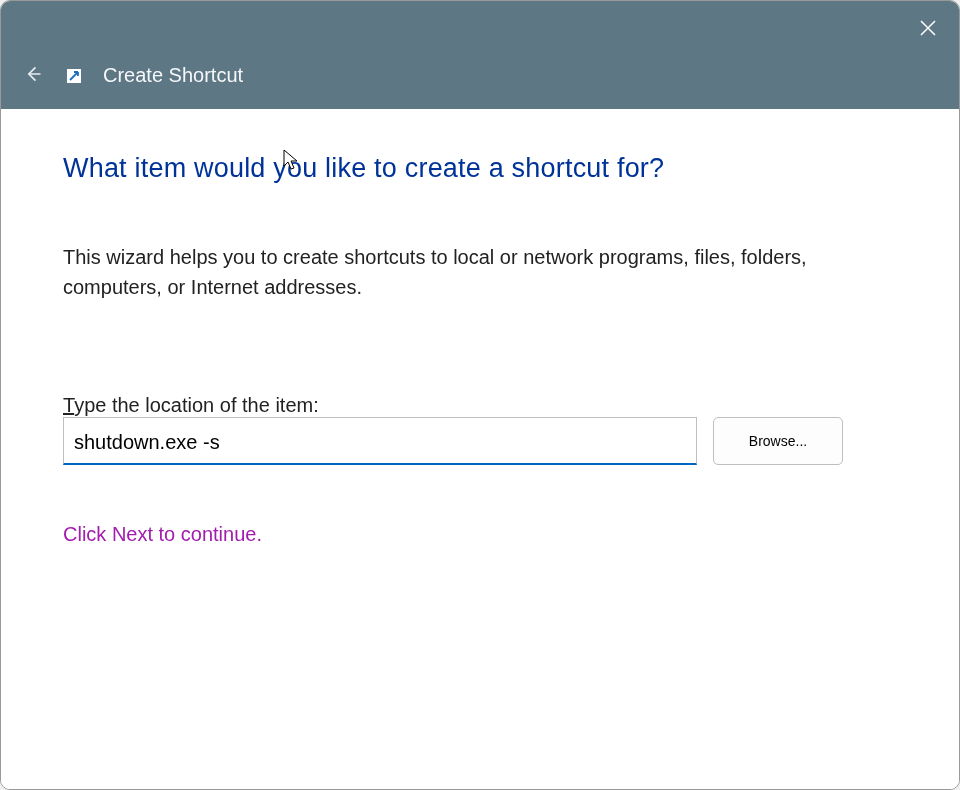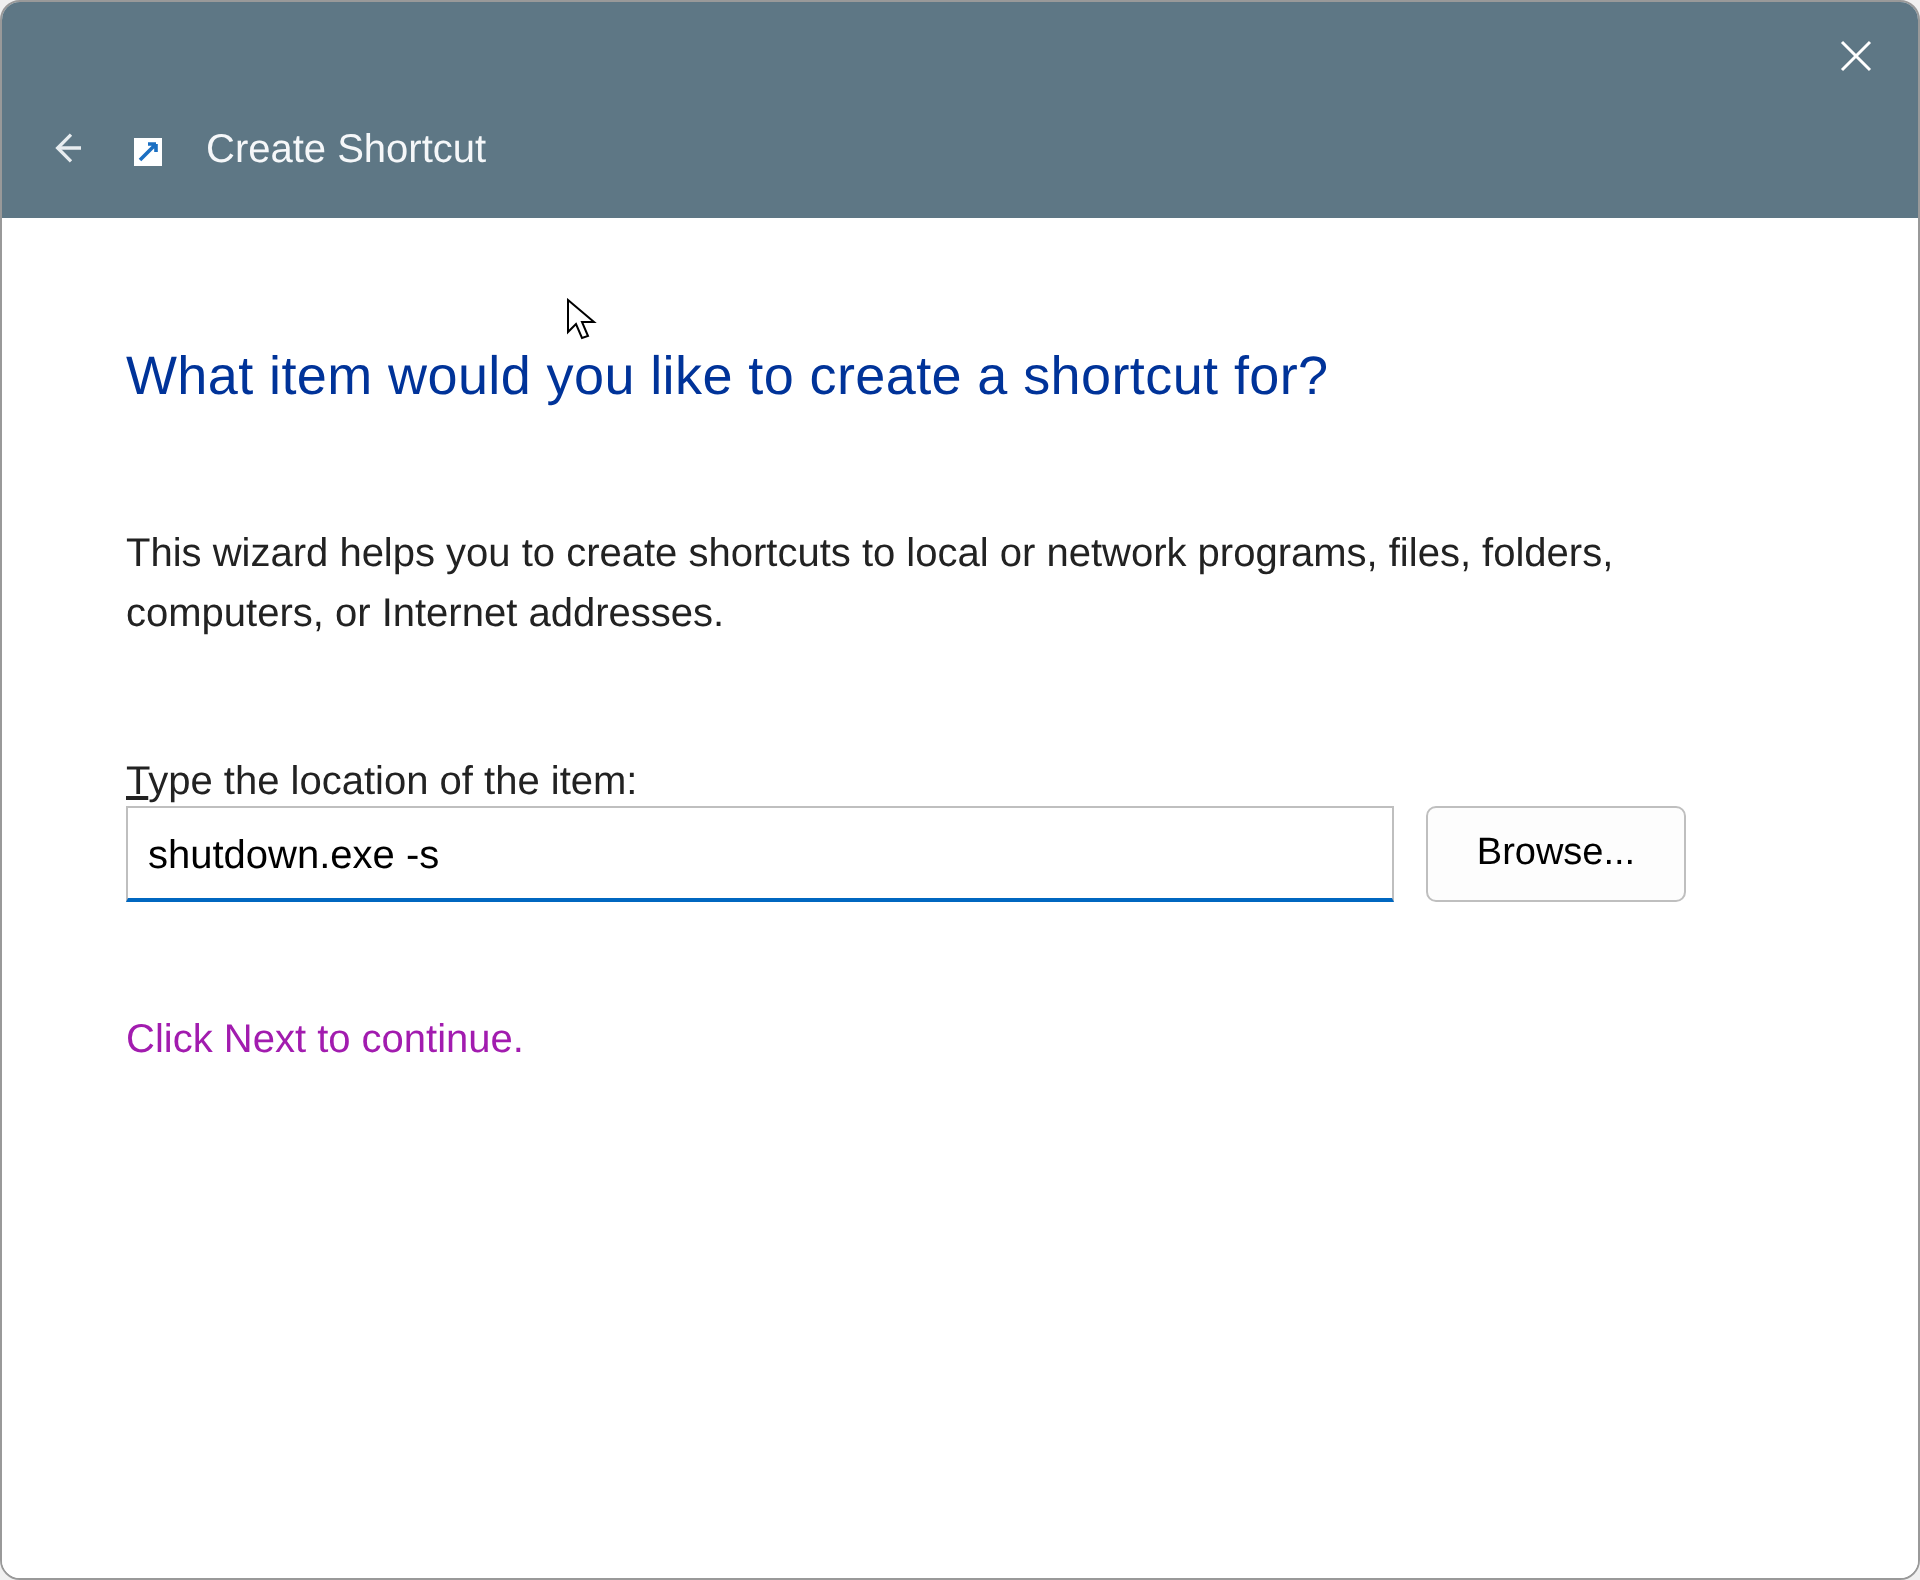--- a/index.html
+++ b/index.html
@@ -73,27 +73,26 @@
       flex: 1;
       padding: 44px 62px 0 62px;
       background: #fff;
     }
     .heading {
       font-size: 27px;
       color: #003399;
       font-weight: 400;
       margin-bottom: 58px;
       letter-spacing: 0.2px;
-      margin-top: 20px;
     }
     .description {
       font-size: 20px;
       color: #222;
       line-height: 1.5;
-      margin-bottom: 58px;
+      margin-bottom: 92px;
       max-width: 820px;
     }
     .field-label {
       font-size: 20px;
       color: #222;
       margin-bottom: 0;
     }
     .field-label .underline-letter { text-decoration: underline; }
     .input-row {
       display: flex;
@@ -112,21 +111,21 @@
       outline: none;
       font-family: inherit;
       color: #000;
     }
     .browse-btn {
       width: 130px;
       height: 48px;
       border: 1px solid #bfbfbf;
       border-radius: 5px;
       background: #fdfdfd;
-      font-size: 19px;
+      font-size: 14px;
       font-family: inherit;
       cursor: pointer;
       color: #000;
     }
     .continue-text {
       font-size: 20px;
       color: #a21caf;
     }
 
     

